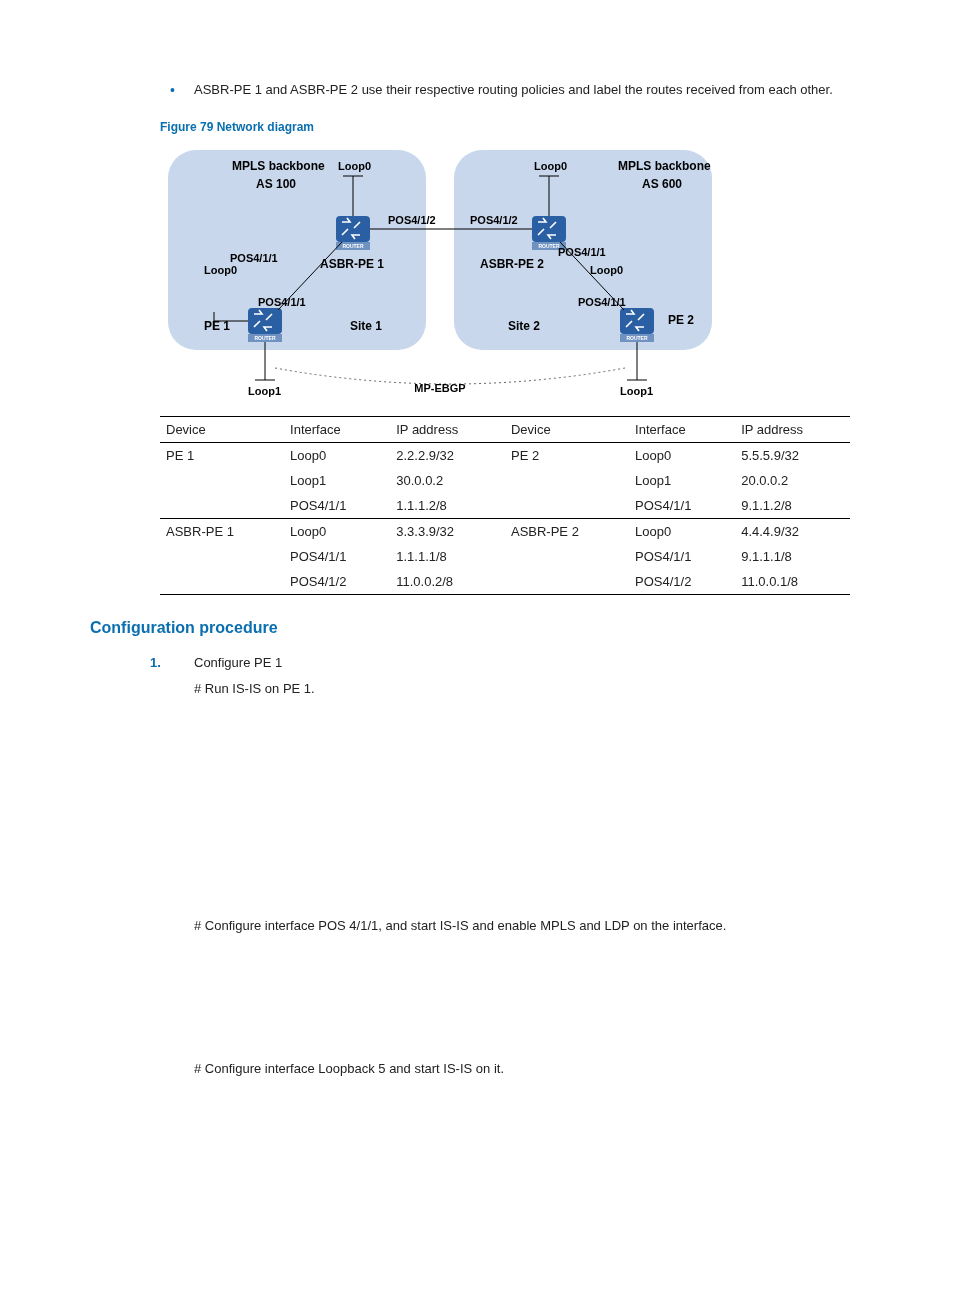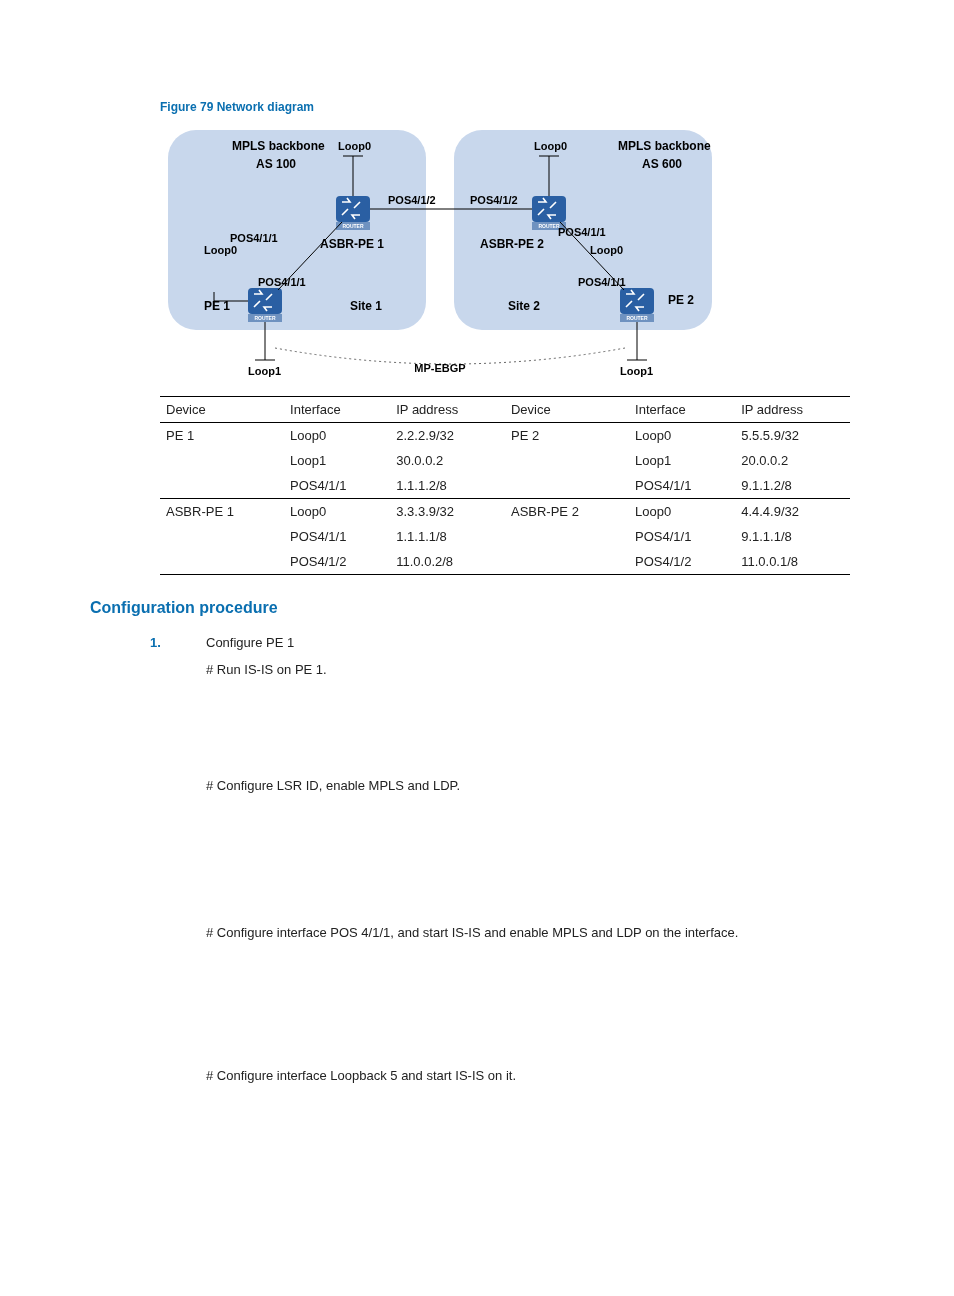--- a/index.html
+++ b/index.html
@@ -84,37 +84,38 @@
     line-height: 1.9;
   }
   ol.steps li .num {
     position: absolute;
     left: 0;
     top: 0;
     color: #0a6fb0;
     font-weight: bold;
   }
   .step-body p {
-    margin: 0 0 2px 16px;
+    margin: 0 0 2px 4px;
   }
   .spacer-sm { height: 90px; }
   .spacer-md { height: 116px; }
   .spacer-lg { height: 120px; }
   .pagenum {
     text-align: center;
     font-size: 13px;
     margin-top: 18px;
   }
 </style>
 </head>
 <body>
 
 <div class="page">
 
   <ul class="bullets">
+    <li><span>ASBR-PE 1 and ASBR-PE 2 use their respective routing policies and label the routes received from each other.</span></li>
   </ul>
 
   <div class="fig-title">Figure 79 Network diagram</div>
 
   <div class="diagram-container">
     <svg class="diagram" width="560" height="260" viewBox="0 0 560 260">
 
       <rect x="8" y="10" rx="28" ry="28" width="258" height="200" fill="#c8d7ec" stroke="none"></rect>
 
       <rect x="294" y="10" rx="28" ry="28" width="258" height="200" fill="#c8d7ec" stroke="none"></rect>
@@ -271,21 +272,20 @@
 
   <h3 class="section">Configuration procedure</h3>
 
   <ol class="steps">
     <li>
       <span class="num">1.</span>
       <div class="step-body">
         <p>Configure PE 1</p>
         <p># Run IS-IS on PE 1.</p>
         <div class="spacer-sm"></div>
-        <p># Configure LSR ID, enable MPLS and LDP.</p>
         <div class="spacer-lg"></div>
         <p># Configure interface POS 4/1/1, and start IS-IS and enable MPLS and LDP on the interface.</p>
         <div class="spacer-md"></div>
         <p># Configure interface Loopback 5 and start IS-IS on it.</p>
       </div>
     </li>
   </ol>
 
 
 </div>

